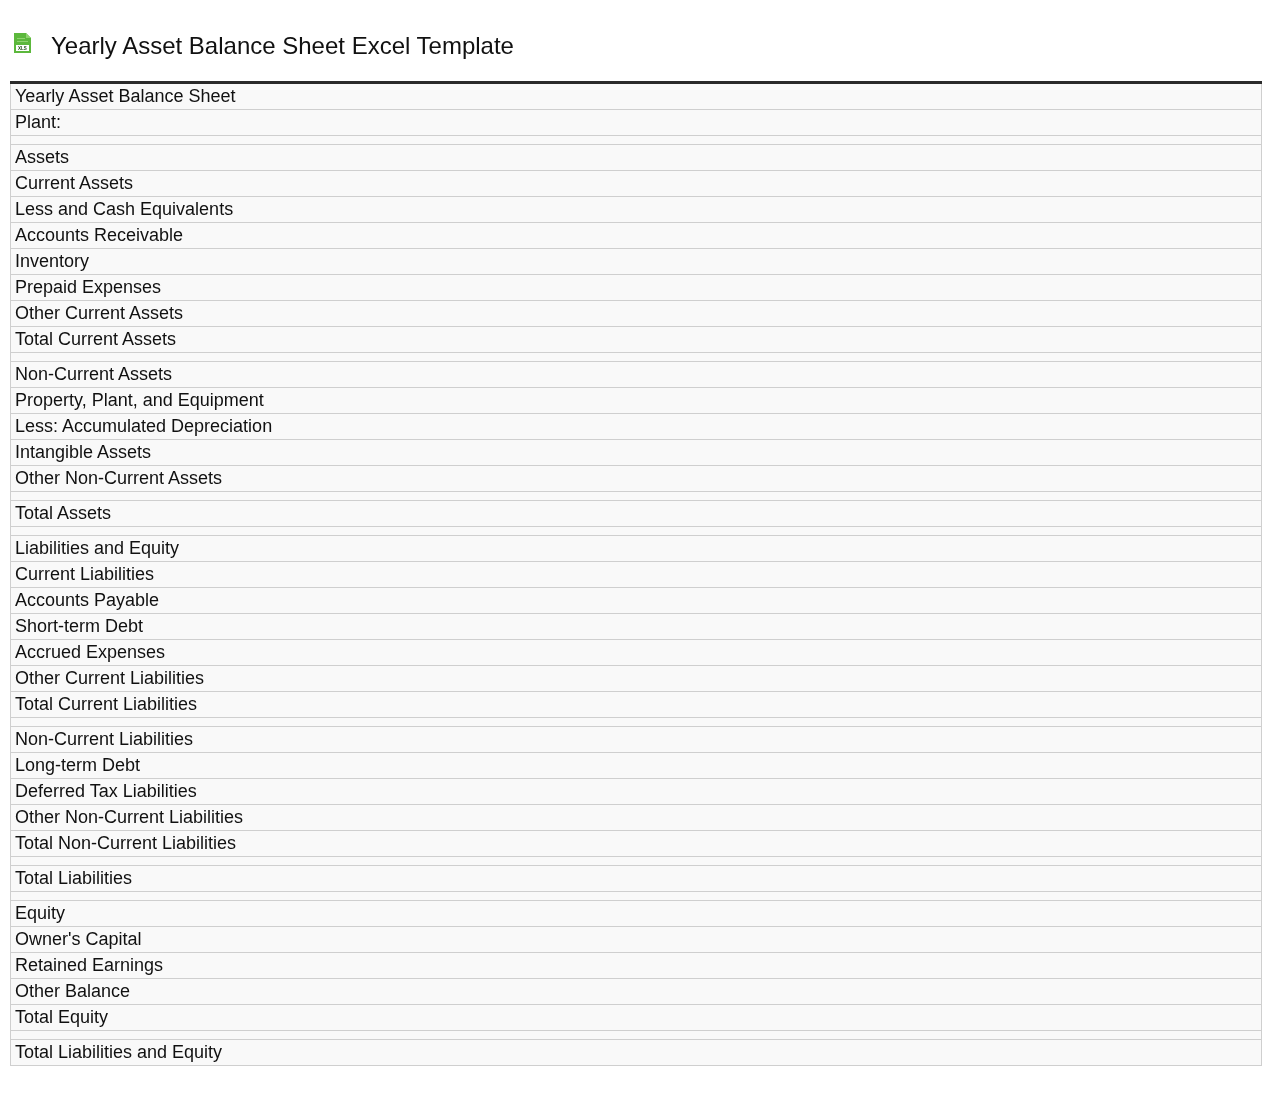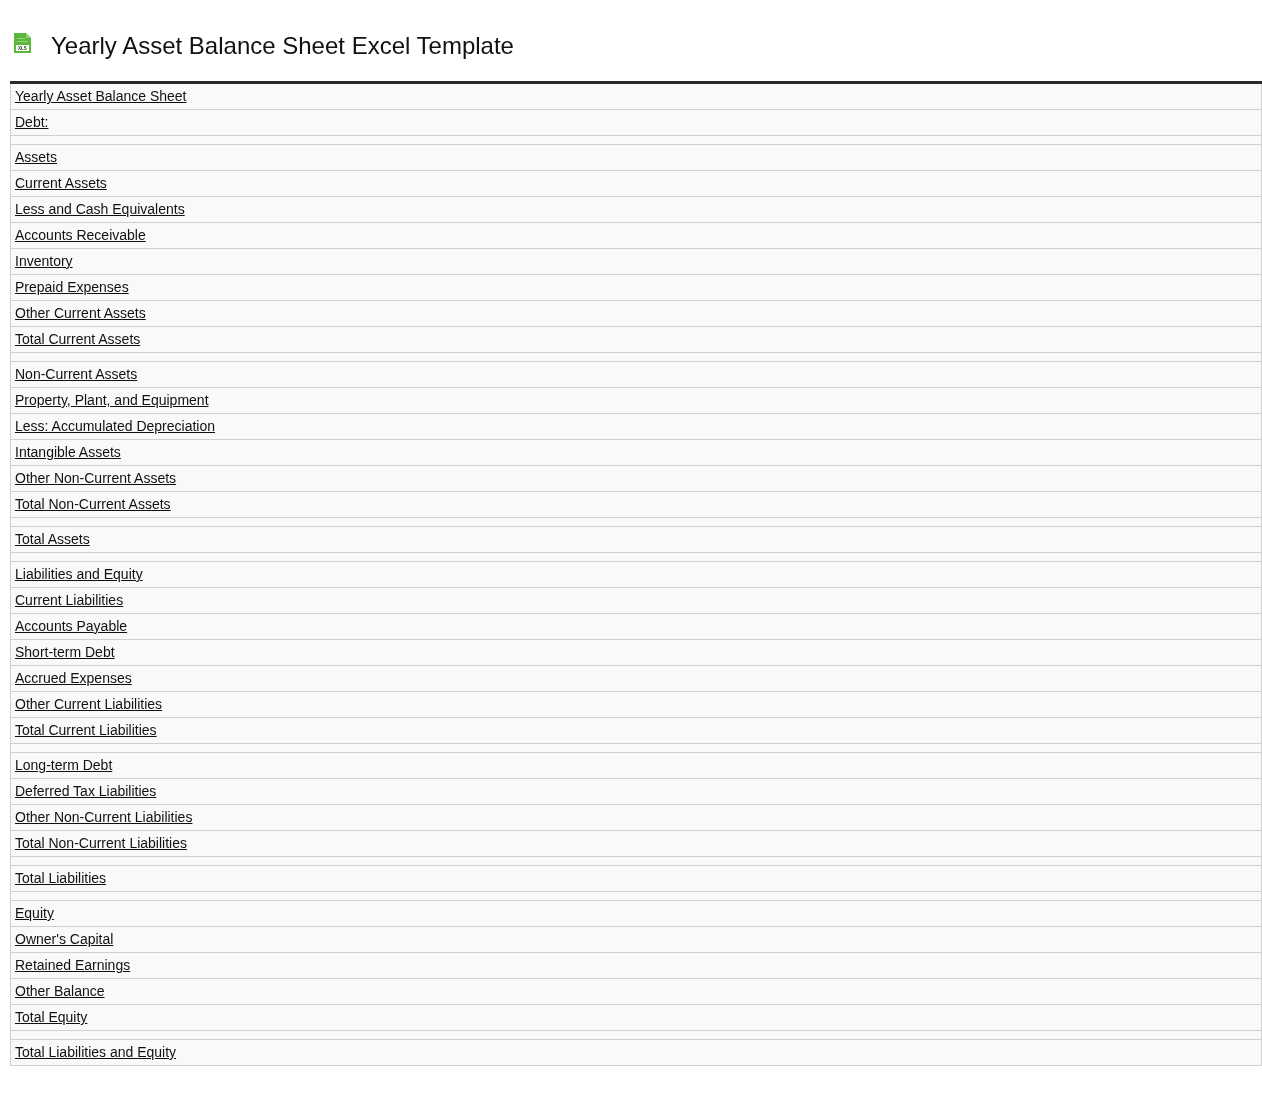--- a/index.html
+++ b/index.html
@@ -2,21 +2,21 @@
 <html><head>
 <meta charset="utf-8">
 <style>
   html, body { margin: 0; padding: 0; background: #ffffff; }
   body { width: 1262px; height: 1118px; overflow: hidden; font-family: "Liberation Sans", sans-serif; color: #111; }
   .header { position: absolute; left: 0; top: 0; width: 1262px; height: 81px; }
   .file-icon { position: absolute; left: 13px; top: 32px; width: 19px; height: 22px; }
   .title { position: absolute; left: 51px; top: 30px; font-size: 24px; line-height: 32px; color: #111; font-weight: normal; margin: 0; }
   .sheet { position: absolute; left: 10px; top: 81px; width: 1252px; border-top: 3px solid #2b2b2b; }
   table { border-collapse: collapse; width: 100%; table-layout: fixed; }
-  td { background: #f9f9f9; border: 1px solid #cfcfcf; padding: 0 4px; height: 25px; font-size: 14px; line-height: 25px; white-space: nowrap; color: #111; text-decoration: underline; }
+  td { background: #f9f9f9; border: 1px solid #cfcfcf; padding: 0 4px; height: 25px; font-size: 18px; line-height: 25px; white-space: nowrap; color: #111; }
   tr:first-child td { border-top: none; }
   tr.spacer td { height: 8px; line-height: 8px; padding: 0; }
 </style>
 </head>
 <body>
 
 <div class="header">
   <svg class="file-icon" viewBox="0 0 19 22" xmlns="http://www.w3.org/2000/svg">
     <path d="M1 1 H13 L18 6 V21 H1 Z" fill="#5cb83c"></path>
     <path d="M13 1 V6 H18 Z" fill="#8fd36f"></path>
@@ -28,21 +28,21 @@
   <h1 class="title">Yearly Asset Balance Sheet Excel Template</h1>
 </div>
 
 <div class="sheet">
   <table>
     <tbody id="sheet-body">
         <tr>
           <td>Yearly Asset Balance Sheet</td>
         </tr>
         <tr>
-          <td>Debt:</td>
+          <td>Plant:</td>
         </tr>
         <tr class="spacer">
           <td></td>
         </tr>
         <tr>
           <td>Assets</td>
         </tr>
         <tr>
           <td>Current Assets</td>
         </tr>
@@ -75,23 +75,20 @@
         </tr>
         <tr>
           <td>Less: Accumulated Depreciation</td>
         </tr>
         <tr>
           <td>Intangible Assets</td>
         </tr>
         <tr>
           <td>Other Non-Current Assets</td>
         </tr>
-        <tr>
-          <td>Total Non-Current Assets</td>
-        </tr>
         <tr class="spacer">
           <td></td>
         </tr>
         <tr>
           <td>Total Assets</td>
         </tr>
         <tr class="spacer">
           <td></td>
         </tr>
         <tr>
@@ -110,20 +107,23 @@
           <td>Accrued Expenses</td>
         </tr>
         <tr>
           <td>Other Current Liabilities</td>
         </tr>
         <tr>
           <td>Total Current Liabilities</td>
         </tr>
         <tr class="spacer">
           <td></td>
+        </tr>
+        <tr>
+          <td>Non-Current Liabilities</td>
         </tr>
         <tr>
           <td>Long-term Debt</td>
         </tr>
         <tr>
           <td>Deferred Tax Liabilities</td>
         </tr>
         <tr>
           <td>Other Non-Current Liabilities</td>
         </tr>

